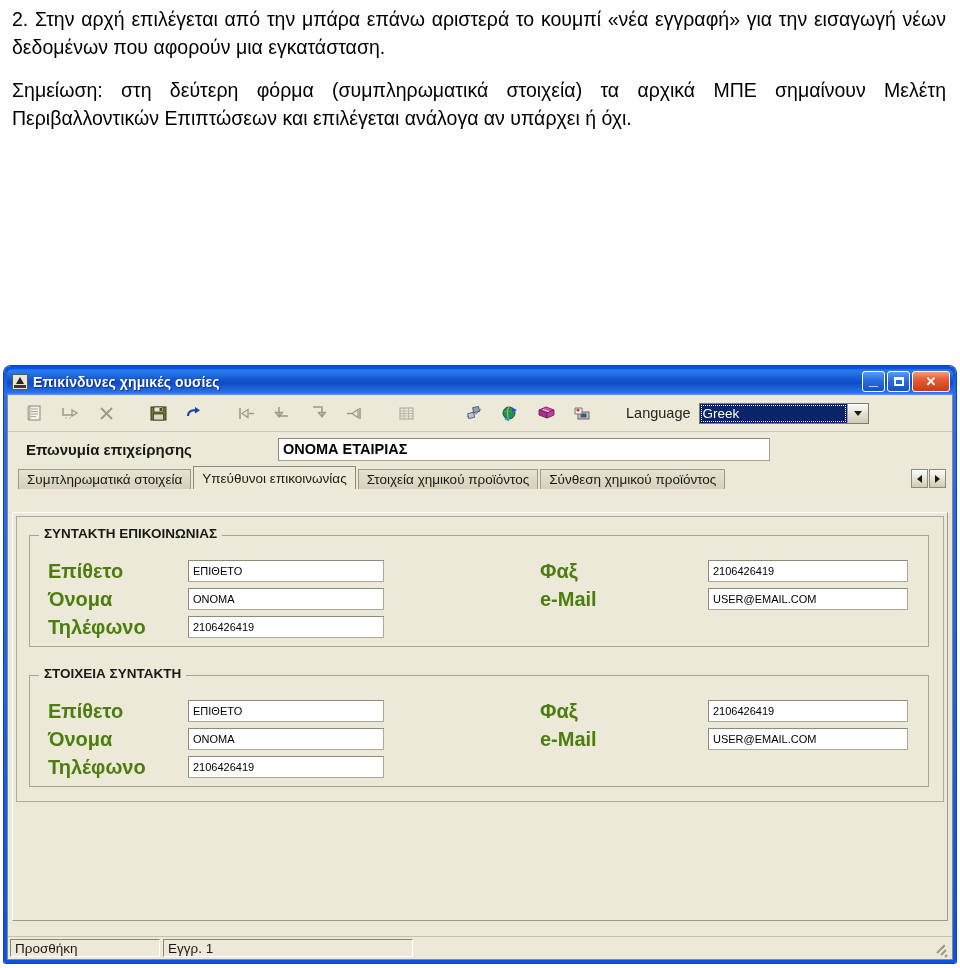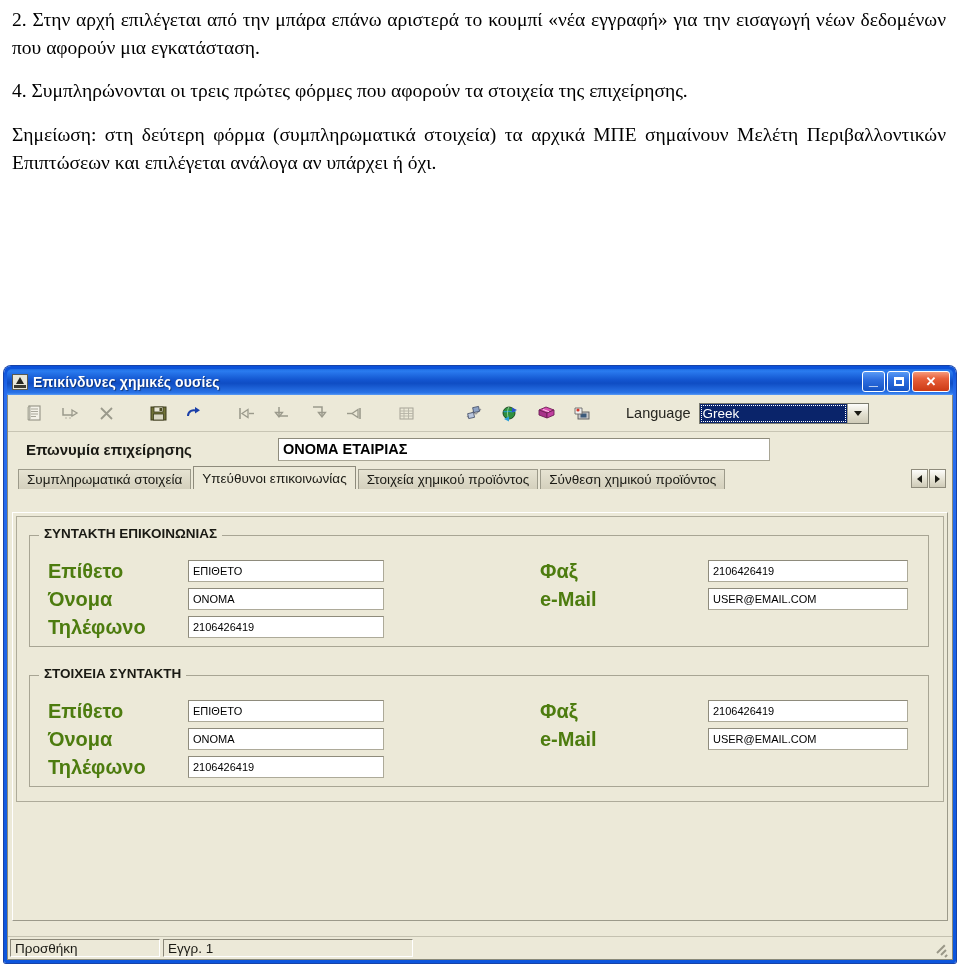--- a/index.html
+++ b/index.html
@@ -6,21 +6,21 @@
     margin: 0; padding: 0;
     width: 960px; height: 968px;
     background: #ffffff;
     overflow: hidden;
   }
   body { font-family: "Liberation Sans", sans-serif; }
 
   
   .doc {
     padding: 6px 14px 0 12px;
-    font-family: Liberation Serif, serif;
+    font-family: Liberation Sans, sans-serif;
     font-size: 19.5px;
     line-height: 1.42;
     color: #000;
     text-align: justify;
   }
   .doc p { margin: 0 0 4px 0; }
   .doc .para-gap { margin-bottom: 16px; }
 
   
   .app-window {
@@ -374,21 +374,20 @@
     background: #9a9788;
     height: 2px;
     transform-origin: left;
   }
 </style>
 </head>
 <body>
 
 <div class="doc">
   <p class="para-gap">2. Στην αρχή επιλέγεται από την μπάρα επάνω αριστερά το κουμπί «νέα εγγραφή» για την εισαγωγή νέων δεδομένων που αφορούν μια εγκατάσταση.</p>
-  <p class="para-gap">4.  Συμπληρώνονται οι τρεις πρώτες φόρμες που αφορούν τα στοιχεία της επιχείρησης.</p>
   <p>Σημείωση: στη δεύτερη φόρμα (συμπληρωματικά στοιχεία) τα αρχικά ΜΠΕ σημαίνουν Μελέτη Περιβαλλοντικών Επιπτώσεων και επιλέγεται ανάλογα αν υπάρχει ή όχι.</p>
 </div>
 
 <div class="app-window">
 
   <div class="titlebar">
     <span class="title-icon"></span>
     <span class="title-text">Επικίνδυνες χημικές ουσίες</span>
     <div class="title-btns">
       <div class="tbtn min">

